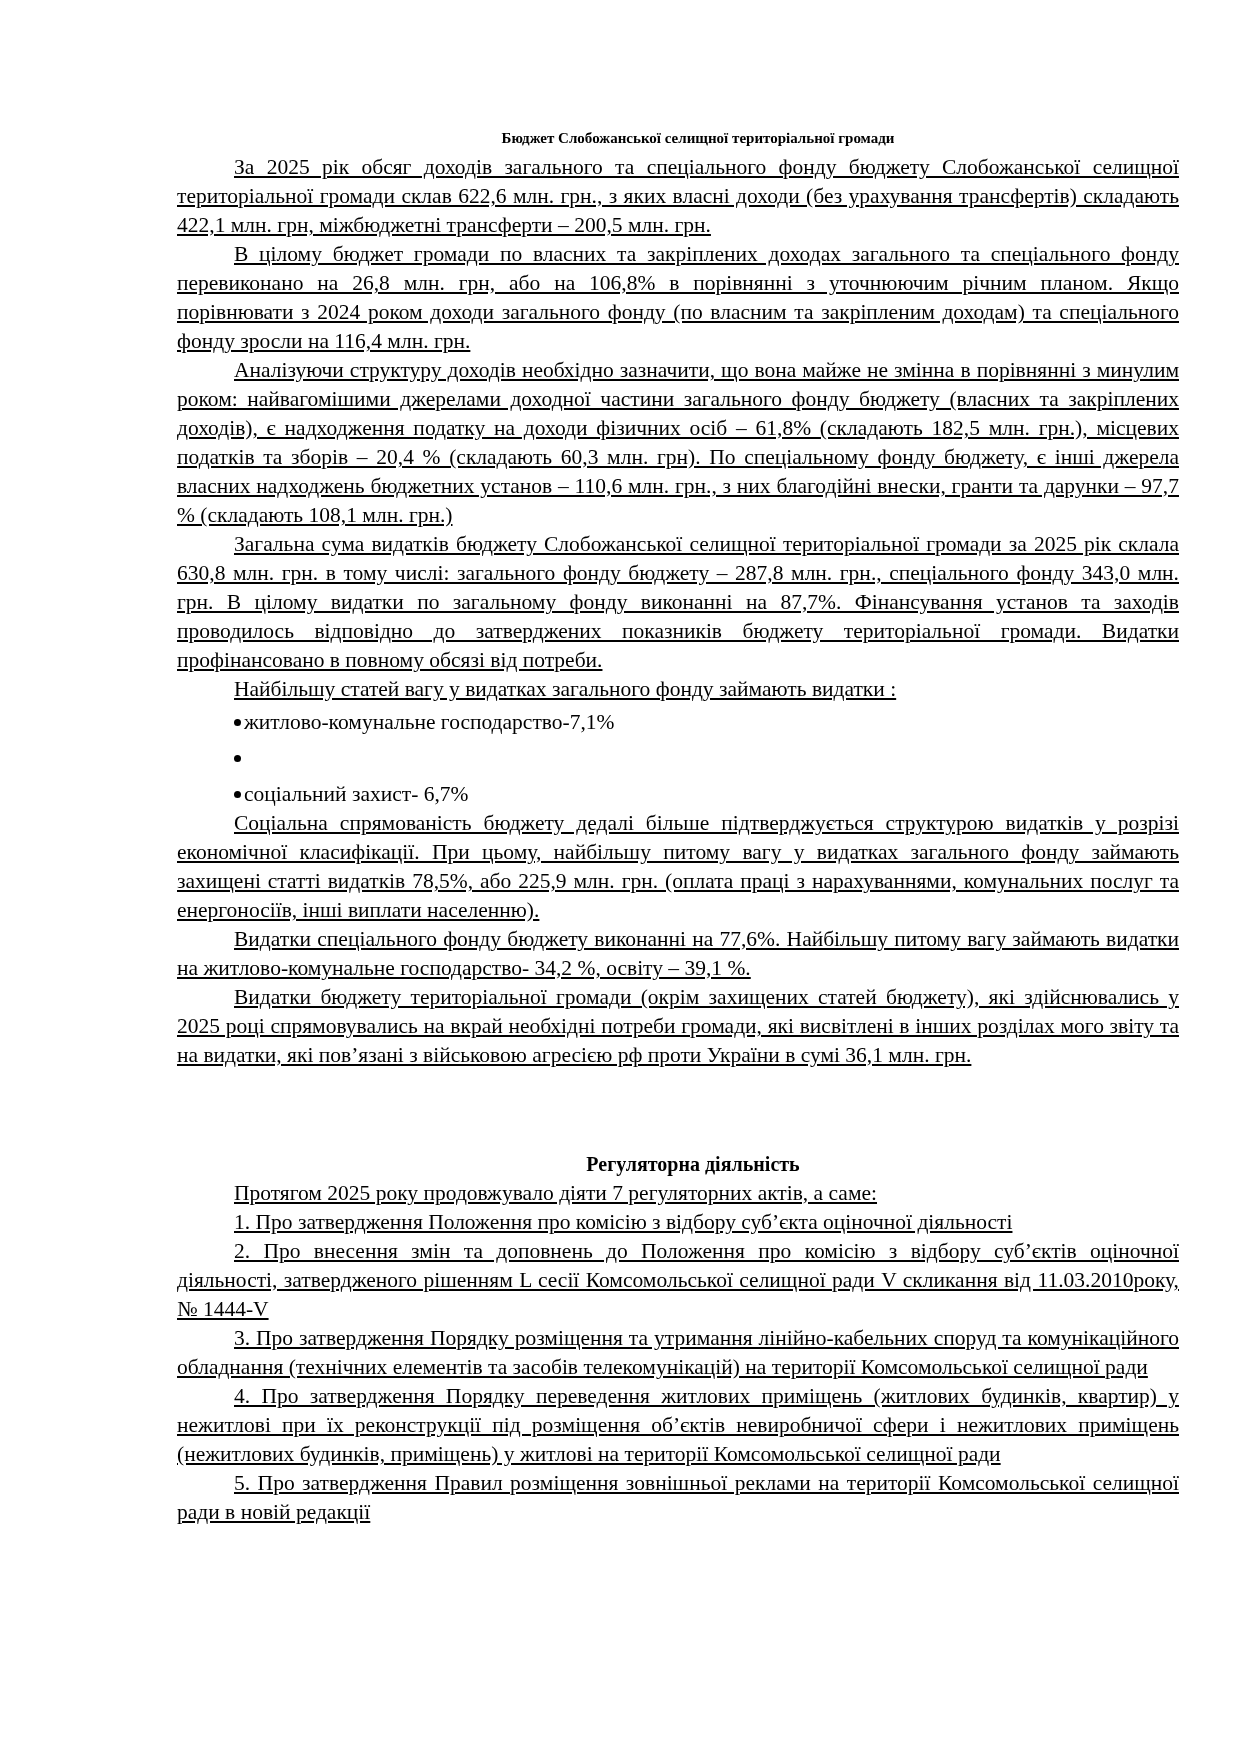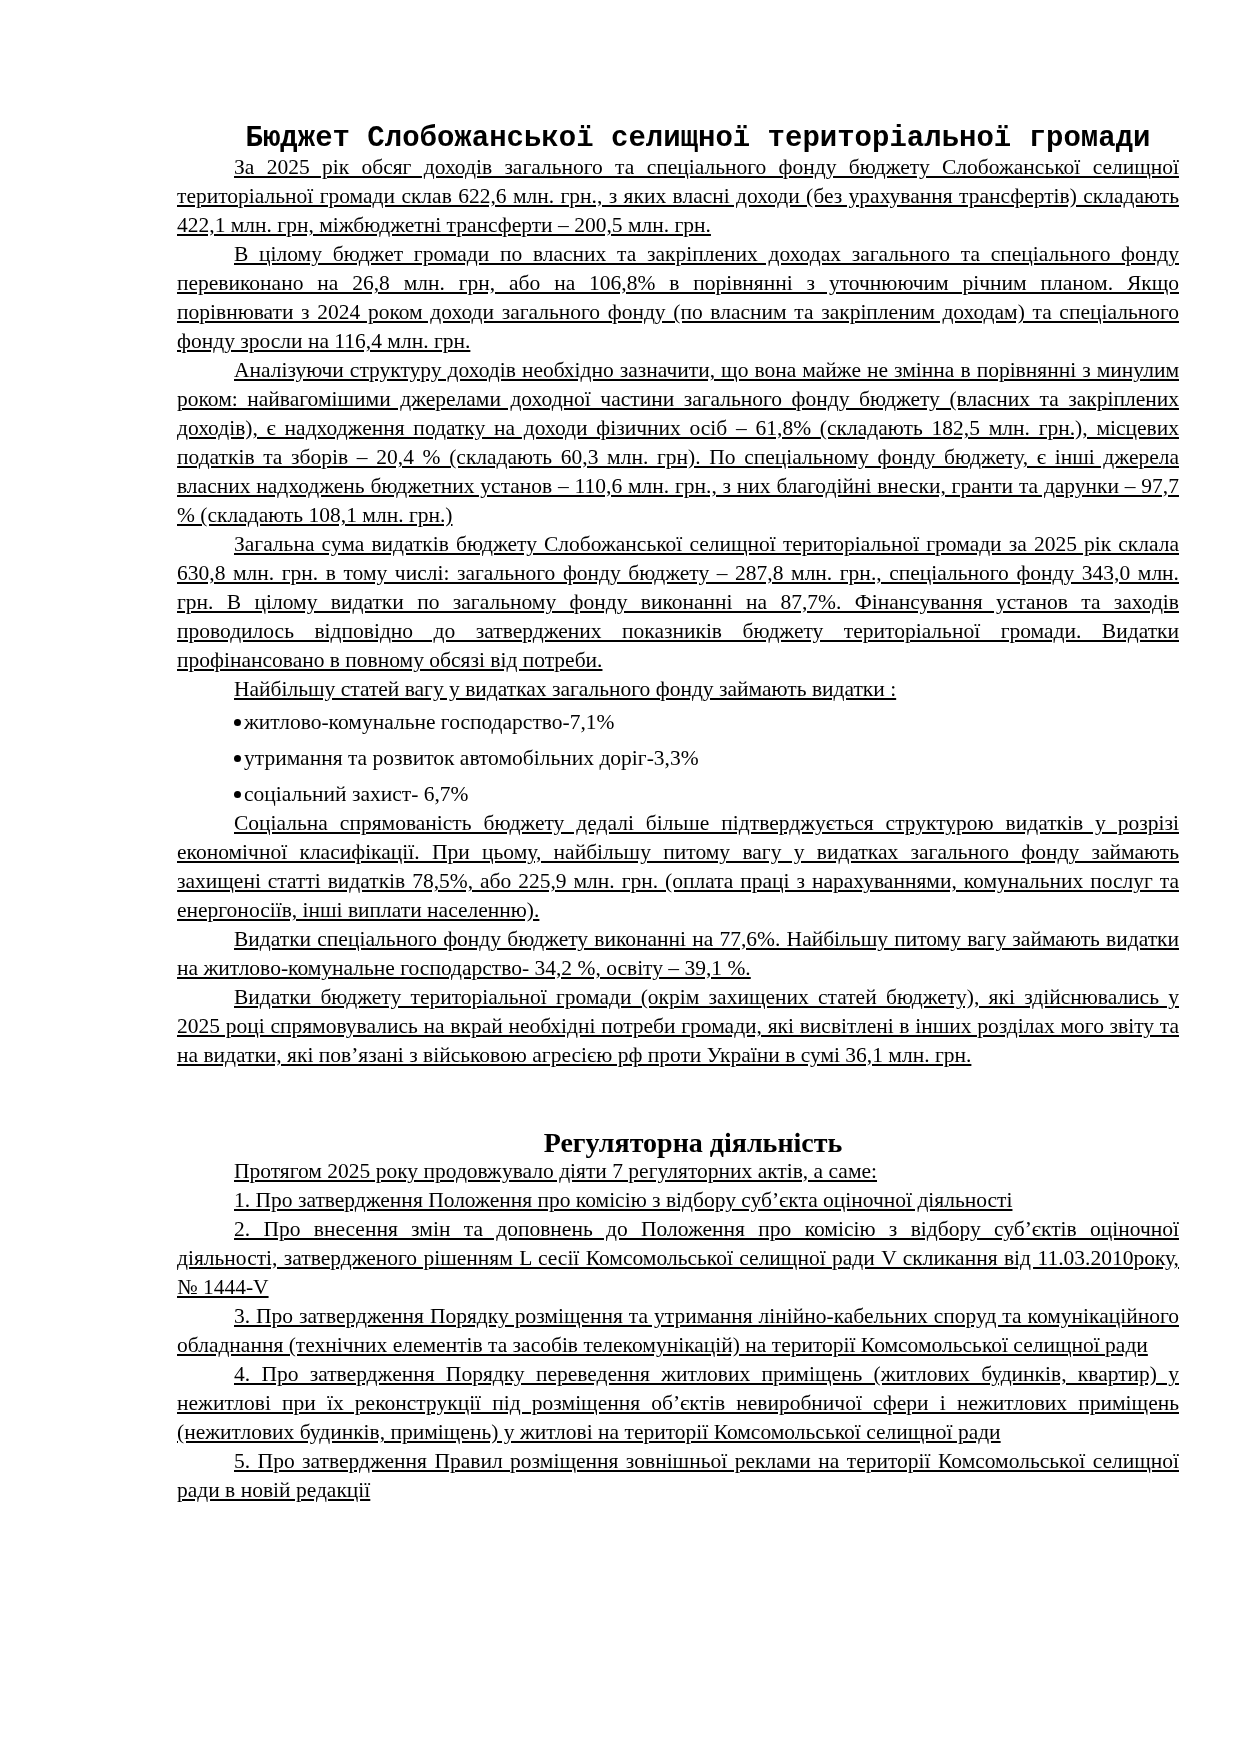--- a/index.html
+++ b/index.html
@@ -65,47 +65,47 @@
       margin: 0;
       padding-left: 30px;
     }
     .numbered p { text-indent: 57px; }
   </style>
 </head>
 <body>
 
 <div class="page">
 
-  <h1 class="title" style="font-size:29px;font-family:Liberation Mono, monospace;">Бюджет Слобожанської селищної територіальної громади</h1>
+  <h1 class="title" style="font-size:15px;">Бюджет Слобожанської селищної територіальної громади</h1>
 
   <p>За 2025 рік  обсяг доходів загального  та спеціального фонду бюджету Слобожанської селищної територіальної громади склав 622,6 млн. грн.,  з яких власні доходи (без урахування трансфертів) складають 422,1 млн.  грн,  міжбюджетні трансферти  – 200,5 млн. грн.</p>
   <p>В цілому бюджет громади по власних та закріплених доходах загального  та спеціального фонду перевиконано на 26,8 млн. грн, або на 106,8% в порівнянні з уточнюючим річним планом.  Якщо порівнювати з 2024 роком доходи загального фонду (по власним  та закріпленим доходам) та спеціального фонду зросли  на 116,4 млн. грн.</p>
   <p>Аналізуючи структуру доходів необхідно зазначити, що вона майже не змінна в порівнянні з минулим роком: найвагомішими джерелами доходної частини загального фонду бюджету (власних та закріплених доходів),  є надходження  податку на доходи фізичних осіб – 61,8%  (складають 182,5 млн. грн.), місцевих податків та зборів – 20,4 % (складають 60,3 млн. грн). По спеціальному фонду бюджету, є інші джерела власних надходжень бюджетних установ – 110,6 млн. грн., з них  благодійні внески, гранти та дарунки – 97,7 % (складають 108,1 млн. грн.)</p>
   <p>Загальна сума видатків  бюджету Слобожанської селищної територіальної громади  за 2025 рік склала 630,8 млн. грн. в тому числі:  загального фонду бюджету – 287,8 млн. грн., спеціального фонду 343,0 млн. грн. В цілому видатки по загальному фонду виконанні на 87,7%. Фінансування установ та заходів проводилось відповідно до затверджених показників бюджету територіальної громади. Видатки профінансовано в повному обсязі від потреби.</p>
   <p style="margin-bottom:4px;">Найбільшу статей вагу у видатках загального фонду займають видатки :</p>
 
   <ul class="bullets">
     <li>
       <span class="bullet-dot"></span><span class="bullet-text">житлово-комунальне господарство-7,1%</span>
     </li>
     <li>
-      <span class="bullet-dot"></span><span class="bullet-text">утримання та розвиток автомобільних доріг-3,3%</span>
+      <span class="bullet-dot"></span>
     </li>
     <li>
       <span class="bullet-dot"></span><span class="bullet-text">соціальний захист- 6,7%</span>
     </li>
   </ul>
 
   <p>Соціальна спрямованість бюджету дедалі більше підтверджується структурою видатків у розрізі економічної класифікації. При цьому, найбільшу питому вагу у видатках загального фонду  займають захищені статті видатків 78,5%, або 225,9 млн. грн. (оплата праці з нарахуваннями,  комунальних послуг та енергоносіїв, інші виплати населенню).</p>
   <p>Видатки спеціального фонду бюджету виконанні на 77,6%. Найбільшу питому вагу займають  видатки  на  житлово-комунальне господарство- 34,2 %, освіту – 39,1 %.</p>
   <p>Видатки  бюджету територіальної громади  (окрім захищених статей бюджету), які здійснювались у 2025 році спрямовувались на вкрай необхідні потреби громади, які висвітлені в інших розділах мого звіту та на видатки, які пов’язані з військовою агресією рф проти України  в сумі 36,1 млн. грн.</p>
 
   <div class="spacer"></div>
 
-  <h2 class="section-title" style="font-size:28px;">Регуляторна діяльність</h2>
+  <h2 class="section-title" style="font-size:20px;margin-top:22px;">Регуляторна діяльність</h2>
 
   <p>Протягом 2025 року продовжувало діяти 7 регуляторних актів, а саме:</p>
 
   <div class="numbered">
     <p>1. Про затвердження Положення про комісію з відбору суб’єкта оціночної діяльності</p>
     <p>2. Про внесення змін та доповнень до Положення про комісію з відбору суб’єктів оціночної діяльності, затвердженого рішенням L сесії Комсомольської селищної ради V скликання від 11.03.2010року, № 1444-V</p>
     <p>3. Про затвердження  Порядку розміщення та утримання лінійно-кабельних споруд та комунікаційного обладнання (технічних елементів та засобів телекомунікацій) на території Комсомольської селищної ради</p>
     <p>4. Про затвердження Порядку переведення житлових приміщень (житлових будинків, квартир) у нежитлові при їх реконструкції під розміщення об’єктів невиробничої сфери і нежитлових приміщень (нежитлових будинків, приміщень) у житлові на території Комсомольської селищної ради</p>
     <p>5. Про затвердження Правил розміщення зовнішньої реклами на території Комсомольської селищної ради в новій редакції</p>
   </div>

